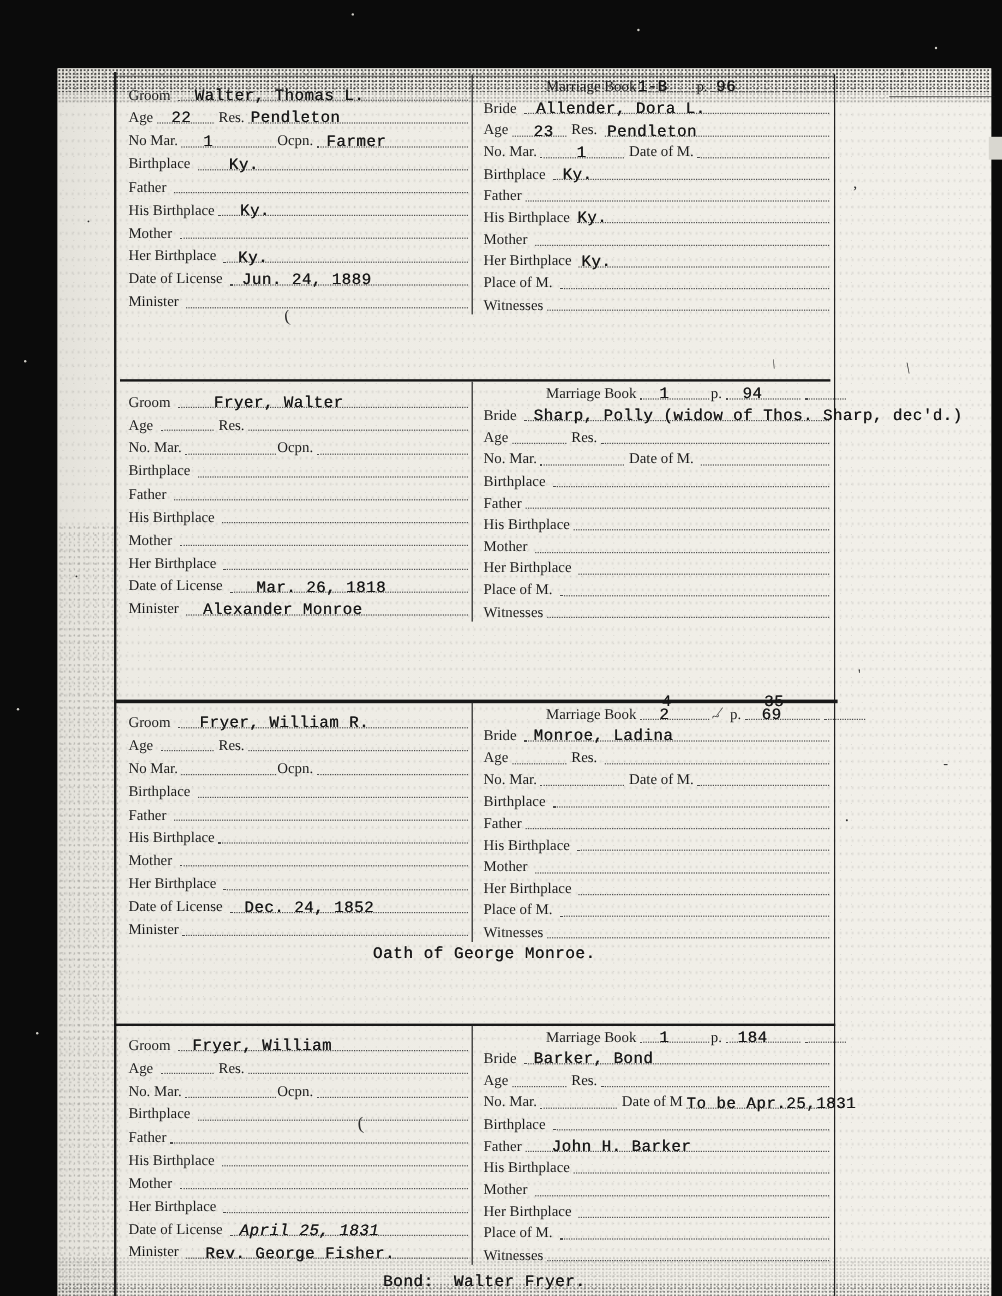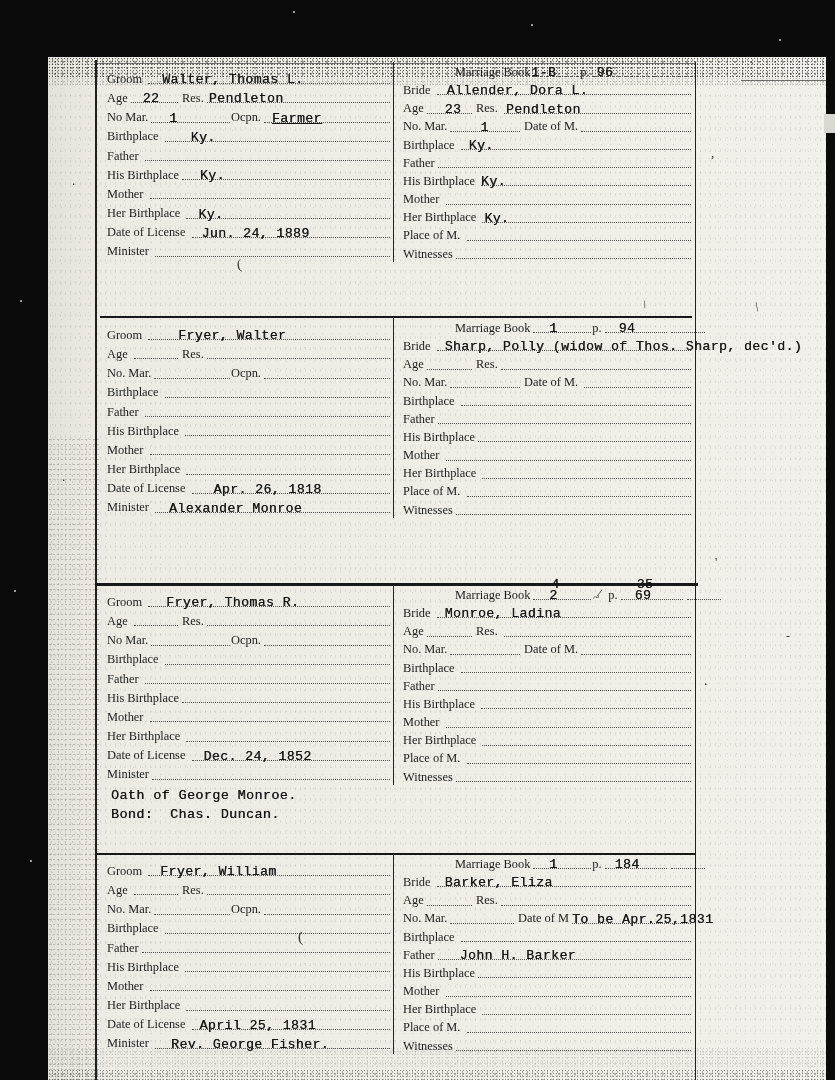--- a/index.html
+++ b/index.html
@@ -49,21 +49,21 @@
   .val{position:absolute;bottom:-4px;white-space:pre;
        font-family:"Liberation Mono","DejaVu Sans Mono",monospace;
        font-size:13.2px;color:#161616;letter-spacing:.4px;
        text-shadow:.35px 0 0 rgba(20,20,20,.8);}
   .val-above{position:absolute;top:-14px;white-space:pre;
        font-family:"Liberation Mono","DejaVu Sans Mono",monospace;
        font-size:13.2px;color:#161616;letter-spacing:.4px;
        text-shadow:.35px 0 0 rgba(20,20,20,.8);}
   .hindent{flex:none;}
   .trail{flex:none;}
-  .notes{margin:2px 0 0 16px;}
+  .notes{margin:2px 0 0 16px;text-align:center;}
   .note{font-family:"Liberation Mono","DejaVu Sans Mono",monospace;font-size:13.4px;
         color:#161616;letter-spacing:.4px;line-height:18.5px;white-space:pre;
         text-shadow:.35px 0 0 rgba(20,20,20,.8);}
   .squiggle{position:relative;width:14px;height:12px;flex:none;margin:0 1px 2px 1px;}
   .squiggle span{position:absolute;font-size:12px;color:#2a2a2a;line-height:1;}
   .sq1{left:0;top:2px;transform:rotate(-14deg);}
   .sq2{left:5px;top:-2px;transform:rotate(18deg);}
   .artifact{position:absolute;color:#2e2e2e;font-family:"Liberation Serif",serif;line-height:1;}
   .speck{position:absolute;background:#cfcdc6;border-radius:50%;}
 </style>
@@ -117,21 +117,21 @@
           <div class="row">
             <div class="cell fixed" style="width: 124px;">
               <span class="lbl">No Mar.</span>
               <div class="fill">
                 <span class="val" style="left: 18px;">1</span>
               </div>
             </div>
             <div class="cell grow">
               <span class="lbl">Ocpn.</span>
               <div class="fill">
-                <span class="val" style="left: 8px; text-decoration: underline;">Farmer</span>
+                <span class="val" style="left: 8px;">Farmer</span>
               </div>
             </div>
           </div>
           <div class="row">
             <div class="cell grow">
               <span class="lbl">Birthplace </span>
               <div class="fill">
                 <span class="val" style="left: 26px;">Ky.</span>
               </div>
             </div>
@@ -335,21 +335,21 @@
           <div class="row">
             <div class="cell grow">
               <span class="lbl">Her Birthplace </span>
               <div class="fill"></div>
             </div>
           </div>
           <div class="row">
             <div class="cell grow">
               <span class="lbl">Date of License </span>
               <div class="fill">
-                <span class="val" style="left: 22px;">Apr. 26, 1818</span>
+                <span class="val" style="left: 22px;">Mar. 26, 1818</span>
               </div>
             </div>
           </div>
           <div class="row">
             <div class="cell grow">
               <span class="lbl">Minister </span>
               <div class="fill">
                 <span class="val" style="left: 14px;">Alexander Monroe</span>
               </div>
             </div>
@@ -441,21 +441,21 @@
         </div>
       </div>
     </div>
   <div class="block" style="top: 585px;">
       <div class="cols">
         <div class="col left">
           <div class="row">
             <div class="cell grow">
               <span class="lbl">Groom </span>
               <div class="fill">
-                <span class="val" style="left: 18px;">Fryer, Thomas R.</span>
+                <span class="val" style="left: 18px;">Fryer, William R.</span>
               </div>
             </div>
           </div>
           <div class="row">
             <div class="cell fixed" style="width: 72px;">
               <span class="lbl">Age </span>
               <div class="fill"></div>
             </div>
             <div class="cell grow">
               <span class="lbl"> Res.</span>
@@ -603,21 +603,20 @@
           <div class="row">
             <div class="cell grow">
               <span class="lbl">Witnesses</span>
               <div class="fill"></div>
             </div>
           </div>
         </div>
       </div>
       <div class="notes">
         <div class="note">Oath of George Monroe.</div>
-        <div class="note">Bond:  Chas. Duncan.</div>
       </div>
     </div>
   <div class="block" style="top: 854px;">
       <div class="cols">
         <div class="col left">
           <div class="row">
             <div class="cell grow">
               <span class="lbl">Groom </span>
               <div class="fill">
                 <span class="val" style="left: 12px;">Fryer, William</span>
@@ -671,21 +670,21 @@
           <div class="row">
             <div class="cell grow">
               <span class="lbl">Her Birthplace </span>
               <div class="fill"></div>
             </div>
           </div>
           <div class="row">
             <div class="cell grow">
               <span class="lbl">Date of License </span>
               <div class="fill">
-                <span class="val" style="left: 8px;">April 25, 1831</span>
+                <span class="val" style="left: 8px; font-style: italic;">April 25, 1831</span>
               </div>
             </div>
           </div>
           <div class="row">
             <div class="cell grow">
               <span class="lbl">Minister </span>
               <div class="fill">
                 <span class="val" style="left: 16px; margin-top: 39px;">Rev. George Fisher.</span>
               </div>
             </div>
@@ -701,21 +700,21 @@
             <span class="lbl">p.</span>
             <div class="fill" style="flex: 0 0 auto; width: 62px;">
               <span class="val" style="left: 10px;">184</span>
             </div>
             <div class="fill trail" style="flex: 0 0 auto; width: 34px;"></div>
           </div>
           <div class="row">
             <div class="cell grow">
               <span class="lbl">Bride </span>
               <div class="fill">
-                <span class="val" style="left: 8px;">Barker, Eliza</span>
+                <span class="val" style="left: 8px;">Barker, Bond</span>
               </div>
             </div>
           </div>
           <div class="row">
             <div class="cell fixed" style="width: 70px;">
               <span class="lbl">Age</span>
               <div class="fill"></div>
             </div>
             <div class="cell grow">
               <span class="lbl"> Res.</span>
@@ -772,20 +771,23 @@
               <div class="fill"></div>
             </div>
           </div>
           <div class="row">
             <div class="cell grow">
               <span class="lbl">Witnesses</span>
               <div class="fill"></div>
             </div>
           </div>
         </div>
+      </div>
+      <div class="notes" style="margin-top: 7px;">
+        <div class="note">Bond:  Walter Fryer.</div>
       </div>
     </div>
 
   <div class="bar-notch"></div>
   <div id="artifacts">
       <div class="artifact" style="left: 755px; top: 300px; font-size: 13px; transform: rotate(8deg);">\</div>
       <div class="artifact" style="left: 643px; top: 299px; font-size: 11px; transform: rotate(14deg);">\</div>
       <div class="artifact" style="left: 711px; top: 146px; font-size: 13px; transform: rotate(0deg);">,</div>
       <div class="artifact" style="left: 237px; top: 258px; font-size: 14px; transform: rotate(-8deg);">(</div>
       <div class="artifact" style="left: 298px; top: 930px; font-size: 15px; transform: rotate(-4deg);">(</div>

